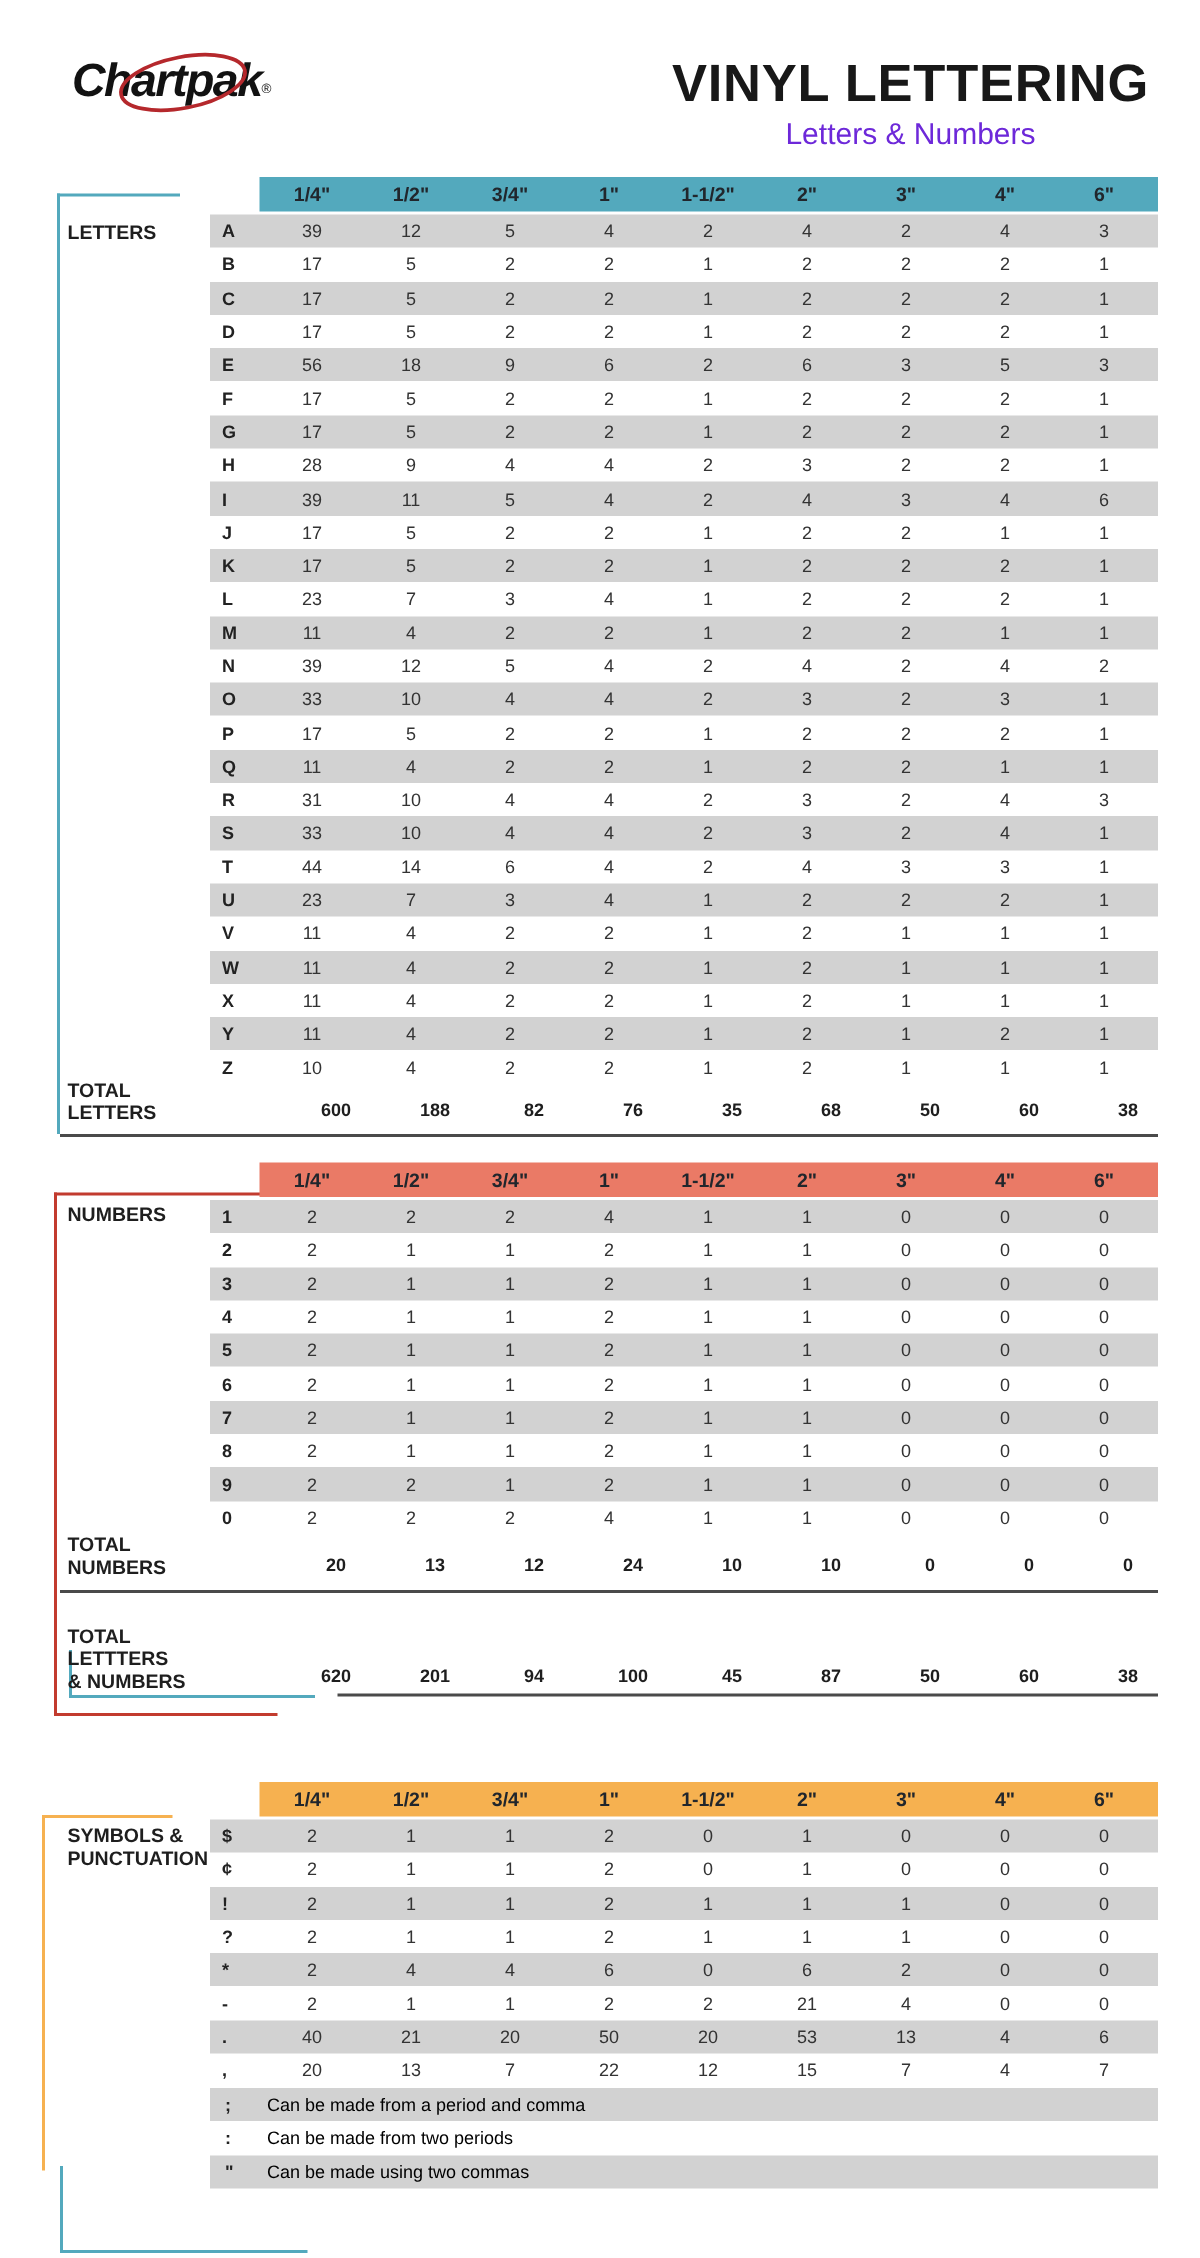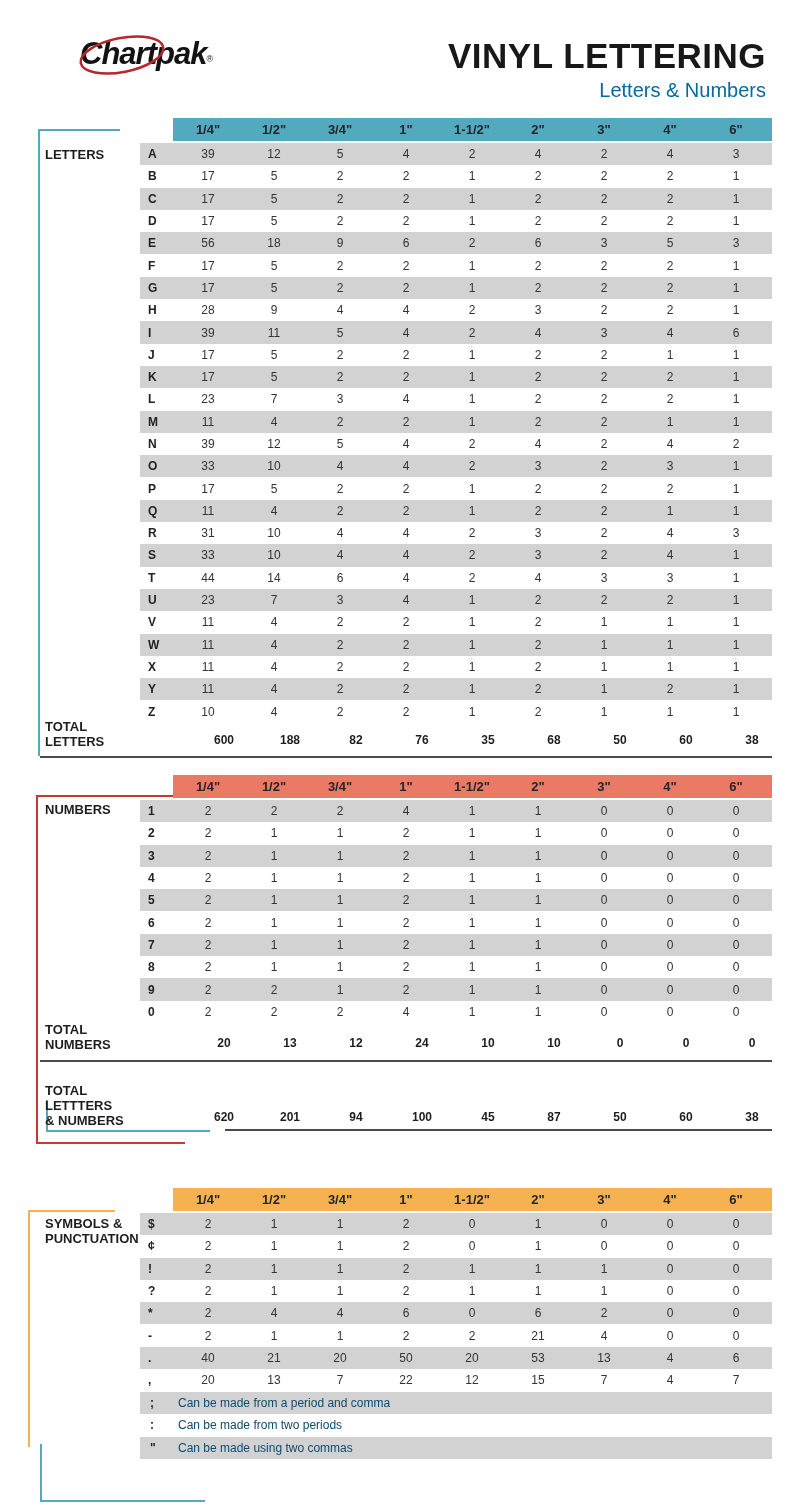--- a/index.html
+++ b/index.html
@@ -1,26 +1,26 @@
 <!DOCTYPE html>
 <html><head>
 <meta charset="utf-8">
 <style>
   html,body{margin:0;padding:0;background:#fff;}
   .page{position:relative;width:800px;height:1505px;background:#ffffff;
         font-family:"Liberation Sans",sans-serif;color:#2b2b2b;overflow:hidden;}
 
   
   .logo{position:absolute;left:48px;top:36px;width:170px;height:44px;}
-  .logo-text{font-style:italic;font-weight:bold;font-size:31px;letter-spacing:-1px;color:#121212;margin-left:32px;}
+  .logo-text{font-style:italic;font-weight:bold;font-size:31px;letter-spacing:-1px;color:#121212;}
   .logo-reg{font-size:9px;color:#121212;vertical-align:2px;}
   .logo-ellipse{position:absolute;left:28px;top:-4px;pointer-events:none;}
   .titles{position:absolute;top:36px;right:34px;text-align:right;}
   .title{font-size:35px;font-weight:bold;color:#181818;letter-spacing:.5px;}
-  .subtitle{font-size:20px;color:#0369a1;margin-top:3px;}
+  .subtitle{font-size:20px;color:#6d28d9;margin-top:3px;text-align:center;}
 
   
   .band{position:absolute;left:173px;width:599px;height:23px;display:grid;
         grid-template-columns:repeat(9,66px);align-items:center;padding-left:2px;box-sizing:border-box;}
   .band .hcell{text-align:center;font-weight:bold;font-size:13px;color:#21262c;}
   #band-letters{top:118px;} #band-numbers{top:775px;} #band-symbols{top:1188px;}
 
   
   .rows{position:absolute;left:140px;width:632px;}
   #letters-rows{top:143px;} #numbers-rows{top:800px;} #symbols-rows{top:1213px;}
@@ -47,21 +47,21 @@
   #rule-grand{left:225px;width:547px;top:1129px;}
 
   
   .brk{position:absolute;}
 
   
   #symbols-notes{position:absolute;left:140px;top:1392px;width:632px;}
   .nrow{display:grid;grid-template-columns:35px auto;height:22.3px;align-items:center;}
   #symbols-notes .nrow:nth-child(odd){background:#d2d2d2;}
   .nsym{font-weight:bold;font-size:12px;padding-left:10px;color:#222;}
-  .ntext{font-size:12px;color:#0c4a6e;padding-left:3px;}
+  .ntext{font-size:12px;color:#000000;padding-left:3px;}
 </style>
 </head>
 <body>
 
 <div class="page">
 
   <div class="logo">
     <span class="logo-text">Chartpak</span><span class="logo-reg">®</span>
     <svg class="logo-ellipse" width="92" height="46" viewBox="0 0 92 46">
       <ellipse cx="46" cy="23" rx="42" ry="17" fill="none" stroke="#b5282c" stroke-width="2.5" transform="rotate(-11 46 23)"></ellipse>

